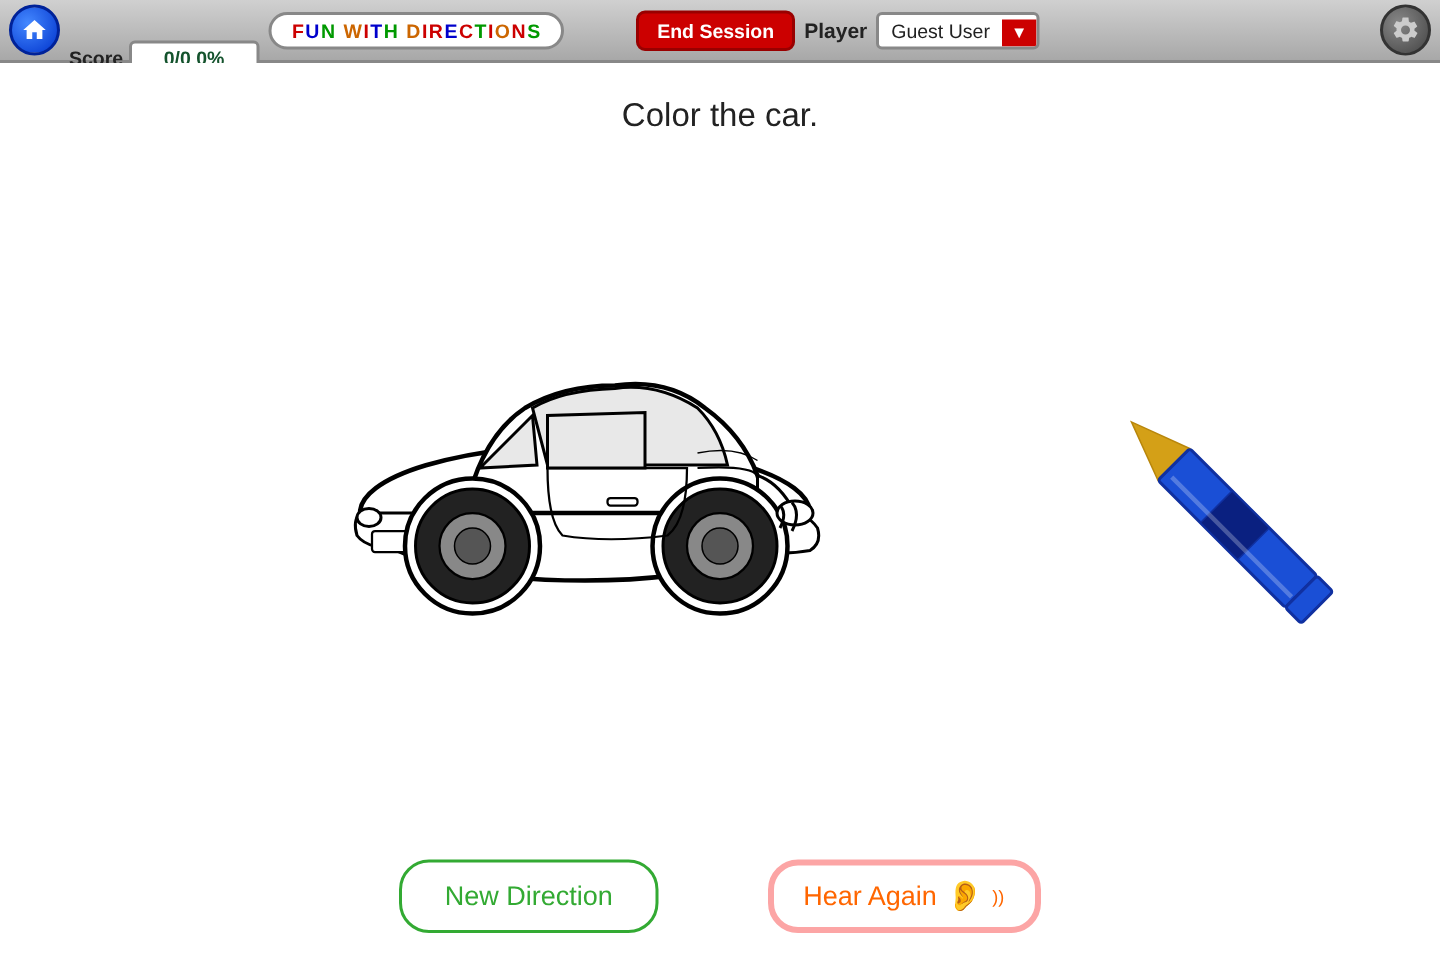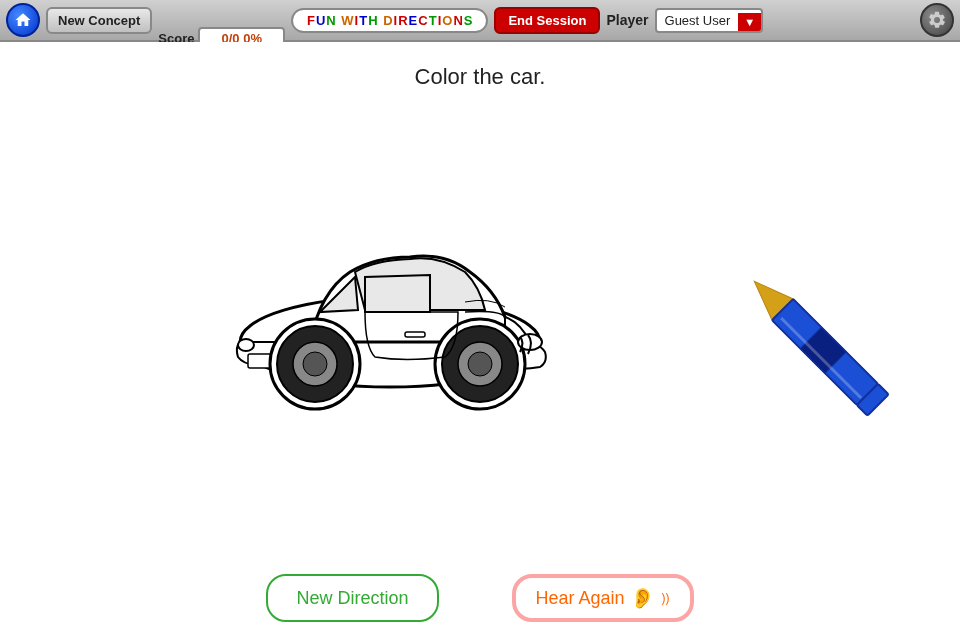--- a/index.html
+++ b/index.html
@@ -57,21 +57,21 @@
       font-weight: bold;
       color: #222;
       margin-top: 37px;
     }
     .score-box {
       background: white;
       border: 2px solid #888;
       border-radius: 4px;
       padding: 2px 21px;
       font-size: 13px;
-      color: #c2410c;
+      color: #14532d;
       min-width: 70px;
       text-align: center;
     }
 
     .fun-with-directions {
       border: 2px solid #888;
       border-radius: 20px;
       padding: 3px 14px;
       font-size: 13px;
       font-weight: bold;
@@ -97,20 +97,21 @@
 
     .end-session-btn {
       background: #cc0000;
       color: white;
       border: 2px solid #990000;
       border-radius: 6px;
       padding: 4px 12px;
       font-size: 13px;
       font-weight: bold;
       cursor: pointer;
+      margin-left: 42px;
     }
 
     .player-label {
       font-size: 14px;
       font-weight: bold;
       color: #222;
     }
 
     .user-dropdown {
       display: flex;
@@ -239,21 +240,20 @@
 <body>
 
 <div id="header">
 
   <div class="home-btn">
     <svg viewBox="0 0 24 24">
       <path d="M10 20v-6h4v6h5v-8h3L12 3 2 12h3v8z"></path>
     </svg>
   </div>
 
-  <button class="new-concept-btn">New Concept</button>
 
   <div class="score-area">
     <span>Score</span>
     <div class="score-box">0/0  0%</div>
   </div>
 
   <div class="fun-with-directions">
     <span class="fwd-f">F</span>
       <span class="fwd-u">U</span>
       <span class="fwd-n">N</span>

